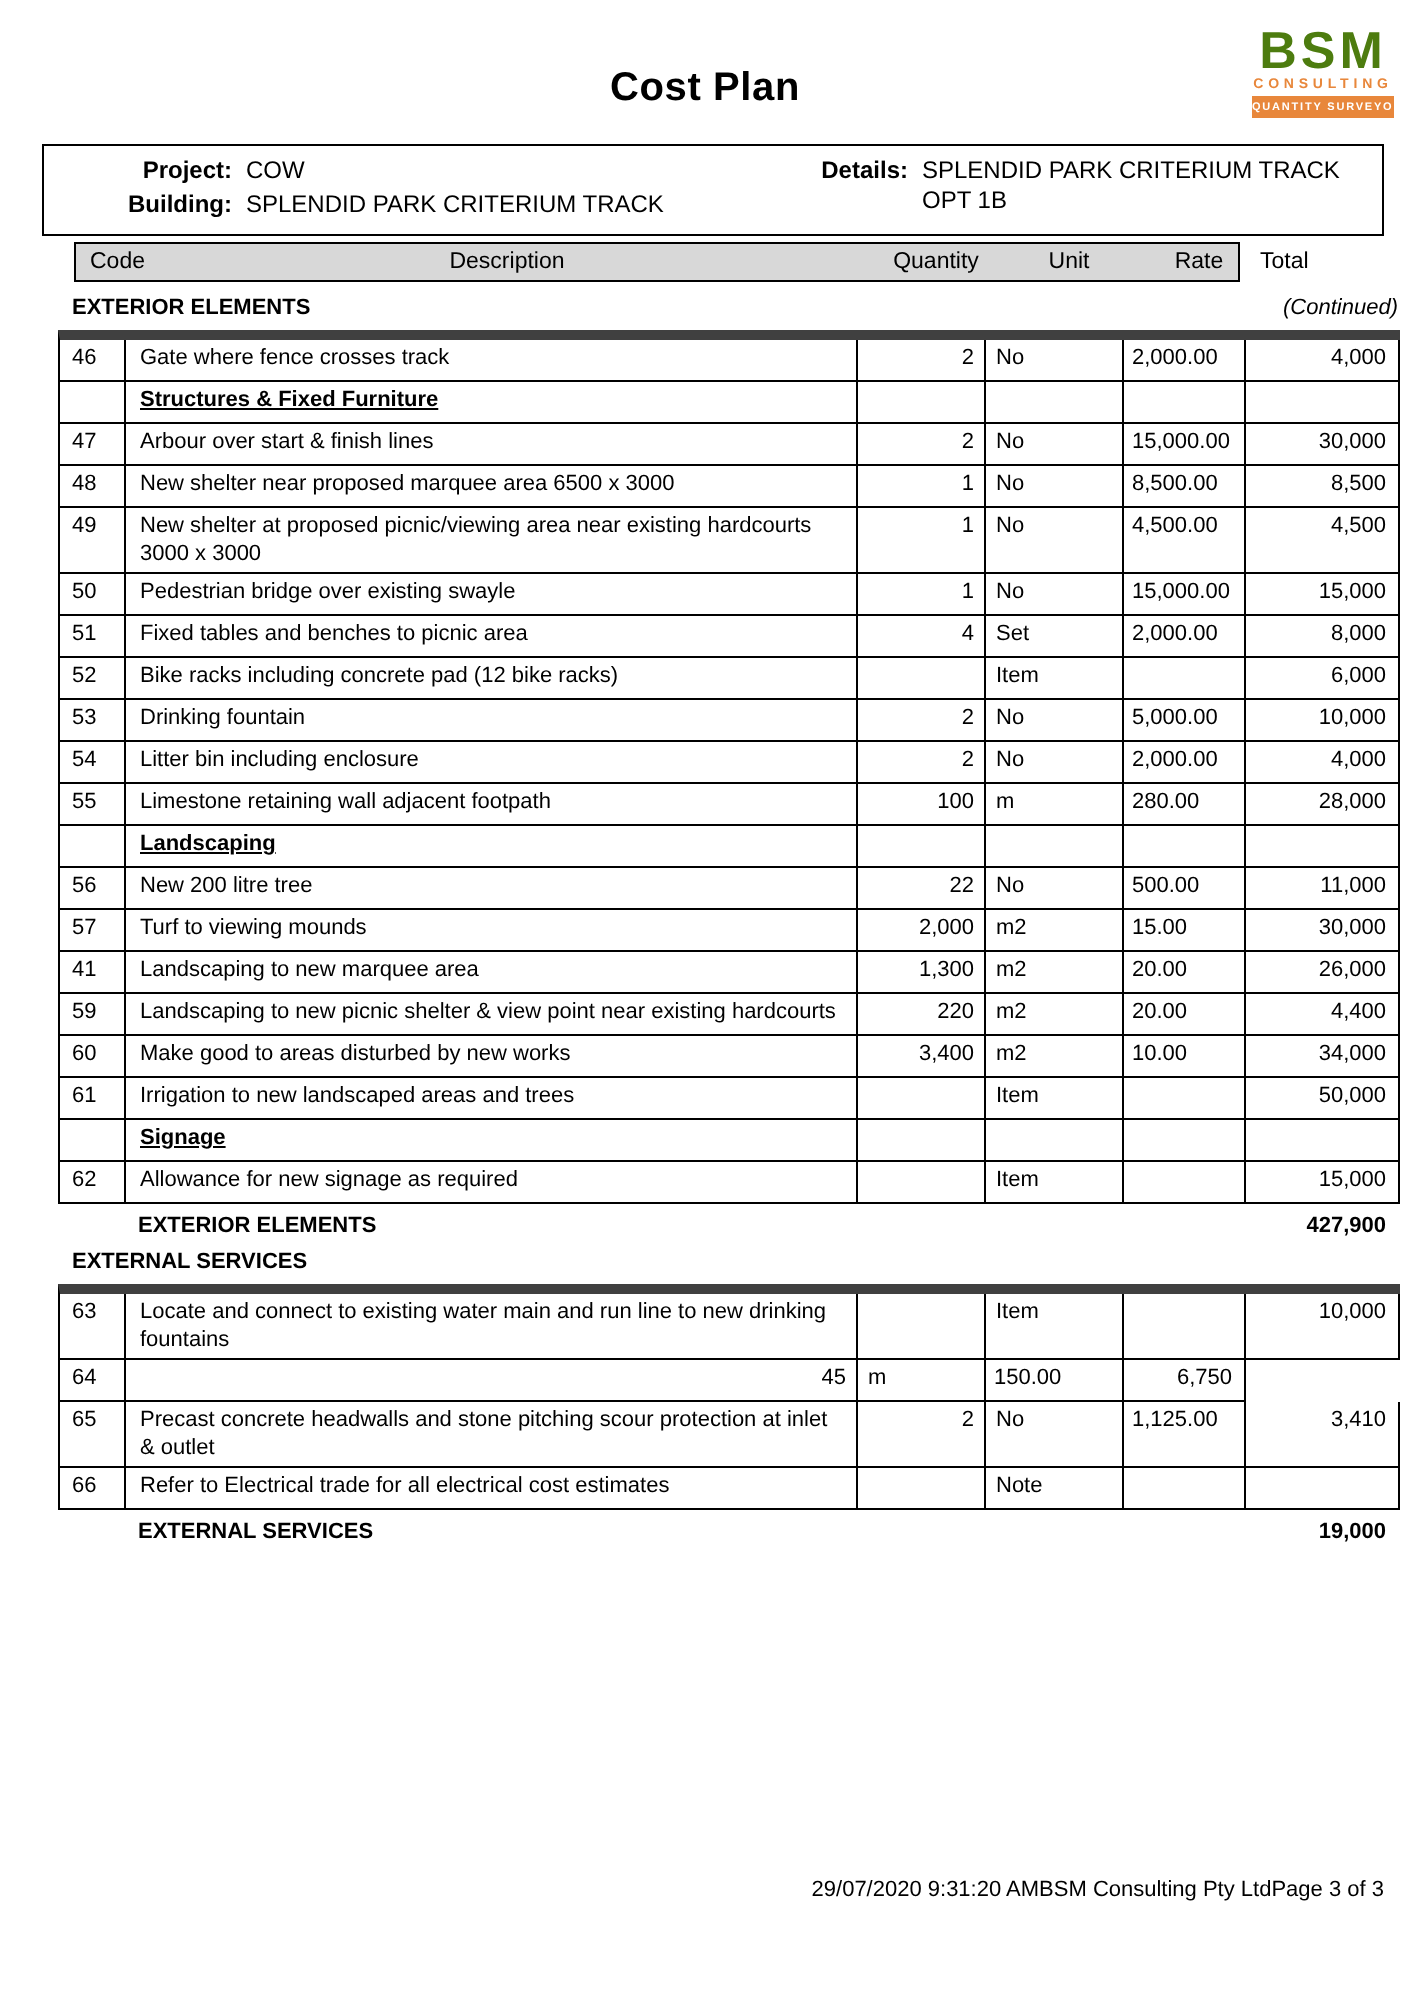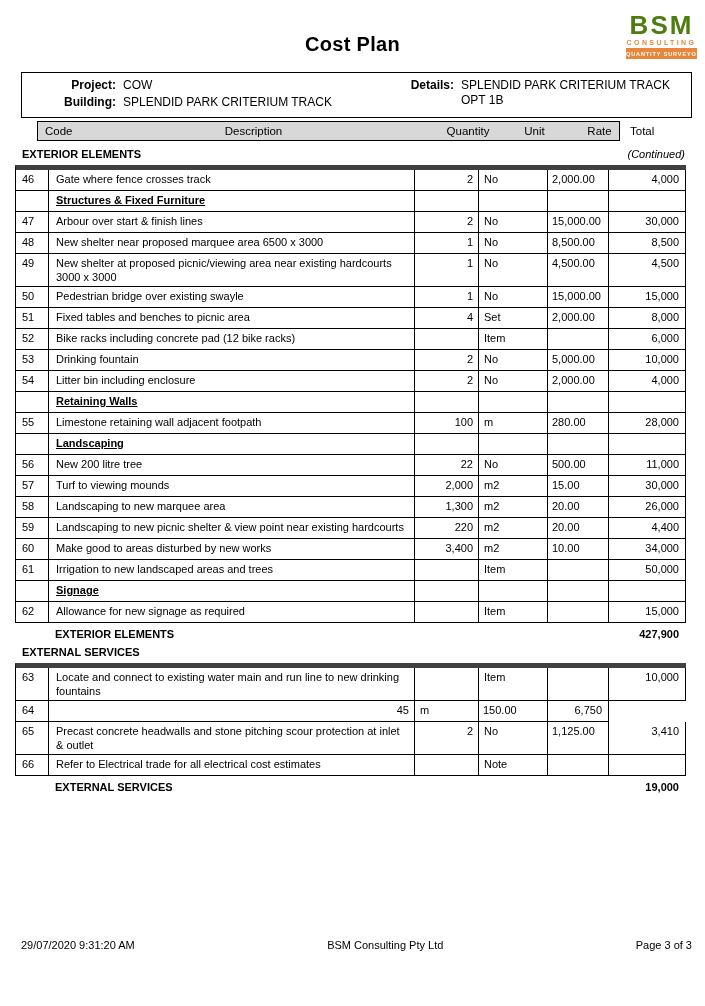--- a/index.html
+++ b/index.html
@@ -31,21 +31,21 @@
   
   .thead {
     position:absolute; top:121px; left:21px; width:583px; height:20px;
     border:1px solid #000; background:#D8D8D8;
     display:grid; grid-template-columns:33px 365px 64px 69px 61px auto;
     align-items:center; font-size:11.5px;margin-left:16px;
   }
   .h-code { padding-left:7px; }
   .h-center { text-align:center; }
   
-  .tbody { position:absolute; top:146px; left:15px; width:671px; font-size:11px; }
+  .tbody { position:absolute; top:146px; left:29px; width:671px; font-size:11px; }
   .section-head {
     display:flex; justify-content:space-between; align-items:baseline;
     padding:2px 1px 5px 7px; font-weight:700;
   }
   .continued { font-weight:400; font-style:italic;text-align:right; }
   .tblock { border-top:5px solid #404040; border-left:1px solid #000; }
   .trow { display:grid; grid-template-columns:33px 366px 64px 69px 61px 77px; }
   .trow > div {
     border-right:1px solid #000; border-bottom:1px solid #000;
     min-height:21px; padding:3px 4px 2px 4px; line-height:13.5px;
@@ -59,21 +59,21 @@
   .subhead-text { font-weight:700; text-decoration:underline; }
   .total-row {
     display:grid; grid-template-columns:33px 366px 64px 69px 61px 77px;
     font-weight:700; padding:5px 0 4px 0;
   }
   .t-label { grid-column:2; padding-left:7px; }
   .t-value { grid-column:6; text-align:right; padding-right:6px; }
   
   .footer {
     position:absolute; top:939px; left:21px; width:671px;
-    display:flex; justify-content:space-between; font-size:11px;
+    display:flex; justify-content:flex-end; font-size:11px;
   }
 </style>
 </head>
 <body>
 
 <div class="page">
 
   <div class="title">Cost Plan</div>
 
   <div class="logo">
@@ -190,30 +190,20 @@
         </div>
         <div class="trow">
           <div class="c-code">54</div>
           <div class="c-desc">Litter bin including enclosure</div>
           <div class="c-qty">2</div>
           <div class="c-unit">No</div>
           <div class="c-rate">2,000.00</div>
           <div class="c-total">4,000</div>
         </div>
         <div class="trow">
-          <div class="c-code"></div>
-          <div class="c-desc">
-            <div class="subhead-text">Retaining Walls</div>
-          </div>
-          <div class="c-qty"></div>
-          <div class="c-unit"></div>
-          <div class="c-rate"></div>
-          <div class="c-total"></div>
-        </div>
-        <div class="trow">
           <div class="c-code">55</div>
           <div class="c-desc">Limestone retaining wall adjacent footpath</div>
           <div class="c-qty">100</div>
           <div class="c-unit">m</div>
           <div class="c-rate">280.00</div>
           <div class="c-total">28,000</div>
         </div>
         <div class="trow">
           <div class="c-code"></div>
           <div class="c-desc">
@@ -234,21 +224,21 @@
         </div>
         <div class="trow">
           <div class="c-code">57</div>
           <div class="c-desc">Turf to viewing mounds</div>
           <div class="c-qty">2,000</div>
           <div class="c-unit">m2</div>
           <div class="c-rate">15.00</div>
           <div class="c-total">30,000</div>
         </div>
         <div class="trow">
-          <div class="c-code">58</div>
+          <div class="c-code">41</div>
           <div class="c-desc">Landscaping to new marquee area</div>
           <div class="c-qty">1,300</div>
           <div class="c-unit">m2</div>
           <div class="c-rate">20.00</div>
           <div class="c-total">26,000</div>
         </div>
         <div class="trow">
           <div class="c-code">59</div>
           <div class="c-desc">Landscaping to new picnic shelter &amp; view point near existing hardcourts</div>
           <div class="c-qty">220</div>

